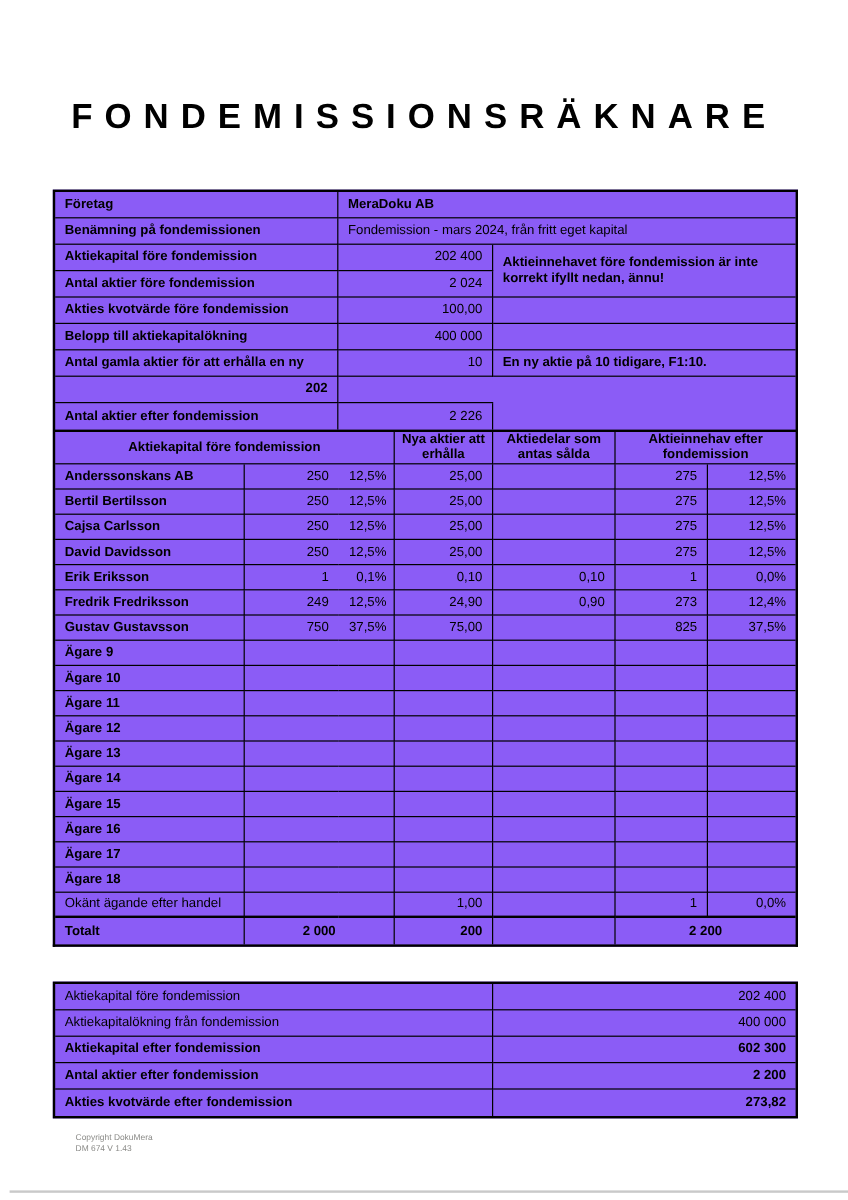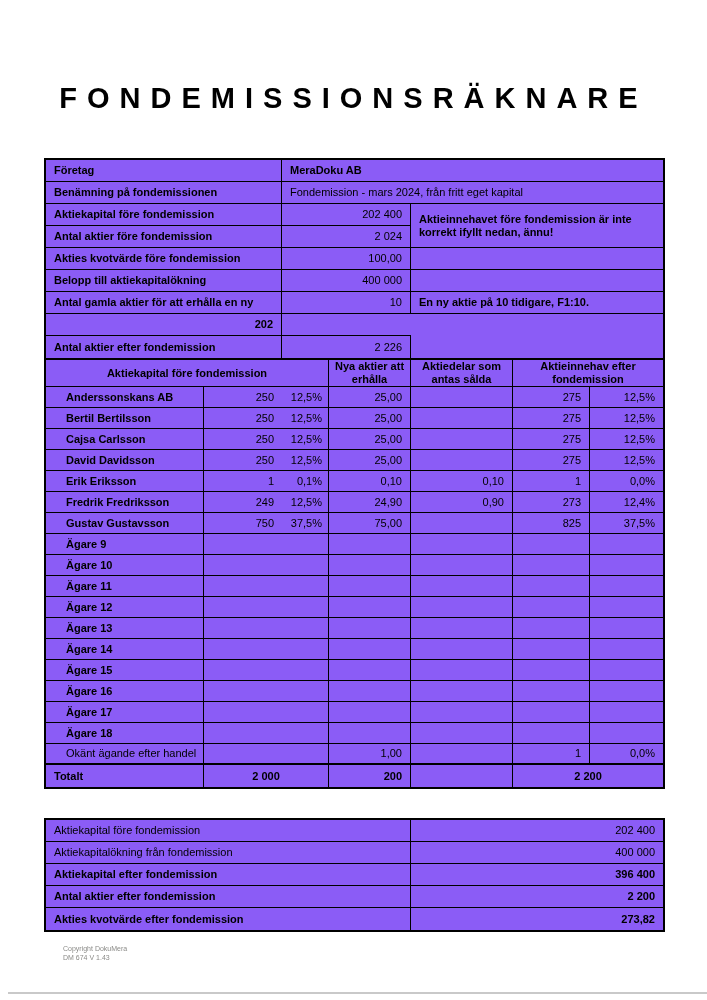--- a/index.html
+++ b/index.html
@@ -23,21 +23,21 @@
   .bb{border-bottom:1px solid #000;}
   .br{border-right:1px solid #000;}
   .lbl{font-weight:bold;padding-left:8px;white-space:nowrap;}
   .plain{padding-left:8px;white-space:nowrap;}
   .num{justify-content:flex-end;padding-right:8px;}
   .pct{justify-content:flex-end;padding-right:6px;}
   .vleft{padding-left:8px;white-space:nowrap;}
   .b{font-weight:bold;}
   .ctr{justify-content:center;text-align:center;}
   .hd{font-weight:bold;}
-  .name{font-weight:bold;padding-left:20px;white-space:nowrap;}
+  .name{font-weight:bold;padding-left:8px;white-space:nowrap;}
   .name.regular{font-weight:normal;}
   .note{font-weight:bold;padding-left:8px;white-space:pre-line;}
   .obody .orow:last-of-type .cell{border-bottom-width:2px;}
   .c13{grid-column:1/4;} .c4{grid-column:4;} .c5{grid-column:5;} .c67{grid-column:6/8;}
   .c23{grid-column:2/4;} .c1{grid-column:1;text-align:right;}
   .note-overlay{position:absolute;left:365px;top:44px;width:252px;height:44px;
         display:flex;align-items:center;border-bottom:1px solid #000;box-sizing:border-box;}
   .pagefooter{position:absolute;left:63px;top:944px;font-size:7px;line-height:9px;color:#8a8a87;}
   .bottom-edge{position:absolute;left:8px;width:699px;top:992px;height:2px;background:#c9c9c9;}
 </style>
@@ -298,21 +298,21 @@
     <div class="srow">
       <div class="cell plain br bb">Aktiekapital före fondemission</div>
       <div class="cell num bb">202 400</div>
     </div>
     <div class="srow">
       <div class="cell plain br bb">Aktiekapitalökning från fondemission</div>
       <div class="cell num bb">400 000</div>
     </div>
     <div class="srow">
       <div class="cell lbl br bb">Aktiekapital efter fondemission</div>
-      <div class="cell num b bb">396 400</div>
+      <div class="cell num b bb">602 300</div>
     </div>
     <div class="srow">
       <div class="cell lbl br bb">Antal aktier efter fondemission</div>
       <div class="cell num b bb">2 200</div>
     </div>
     <div class="srow">
       <div class="cell lbl br">Akties kvotvärde efter fondemission</div>
       <div class="cell num b">273,82</div>
     </div>
   </div>

